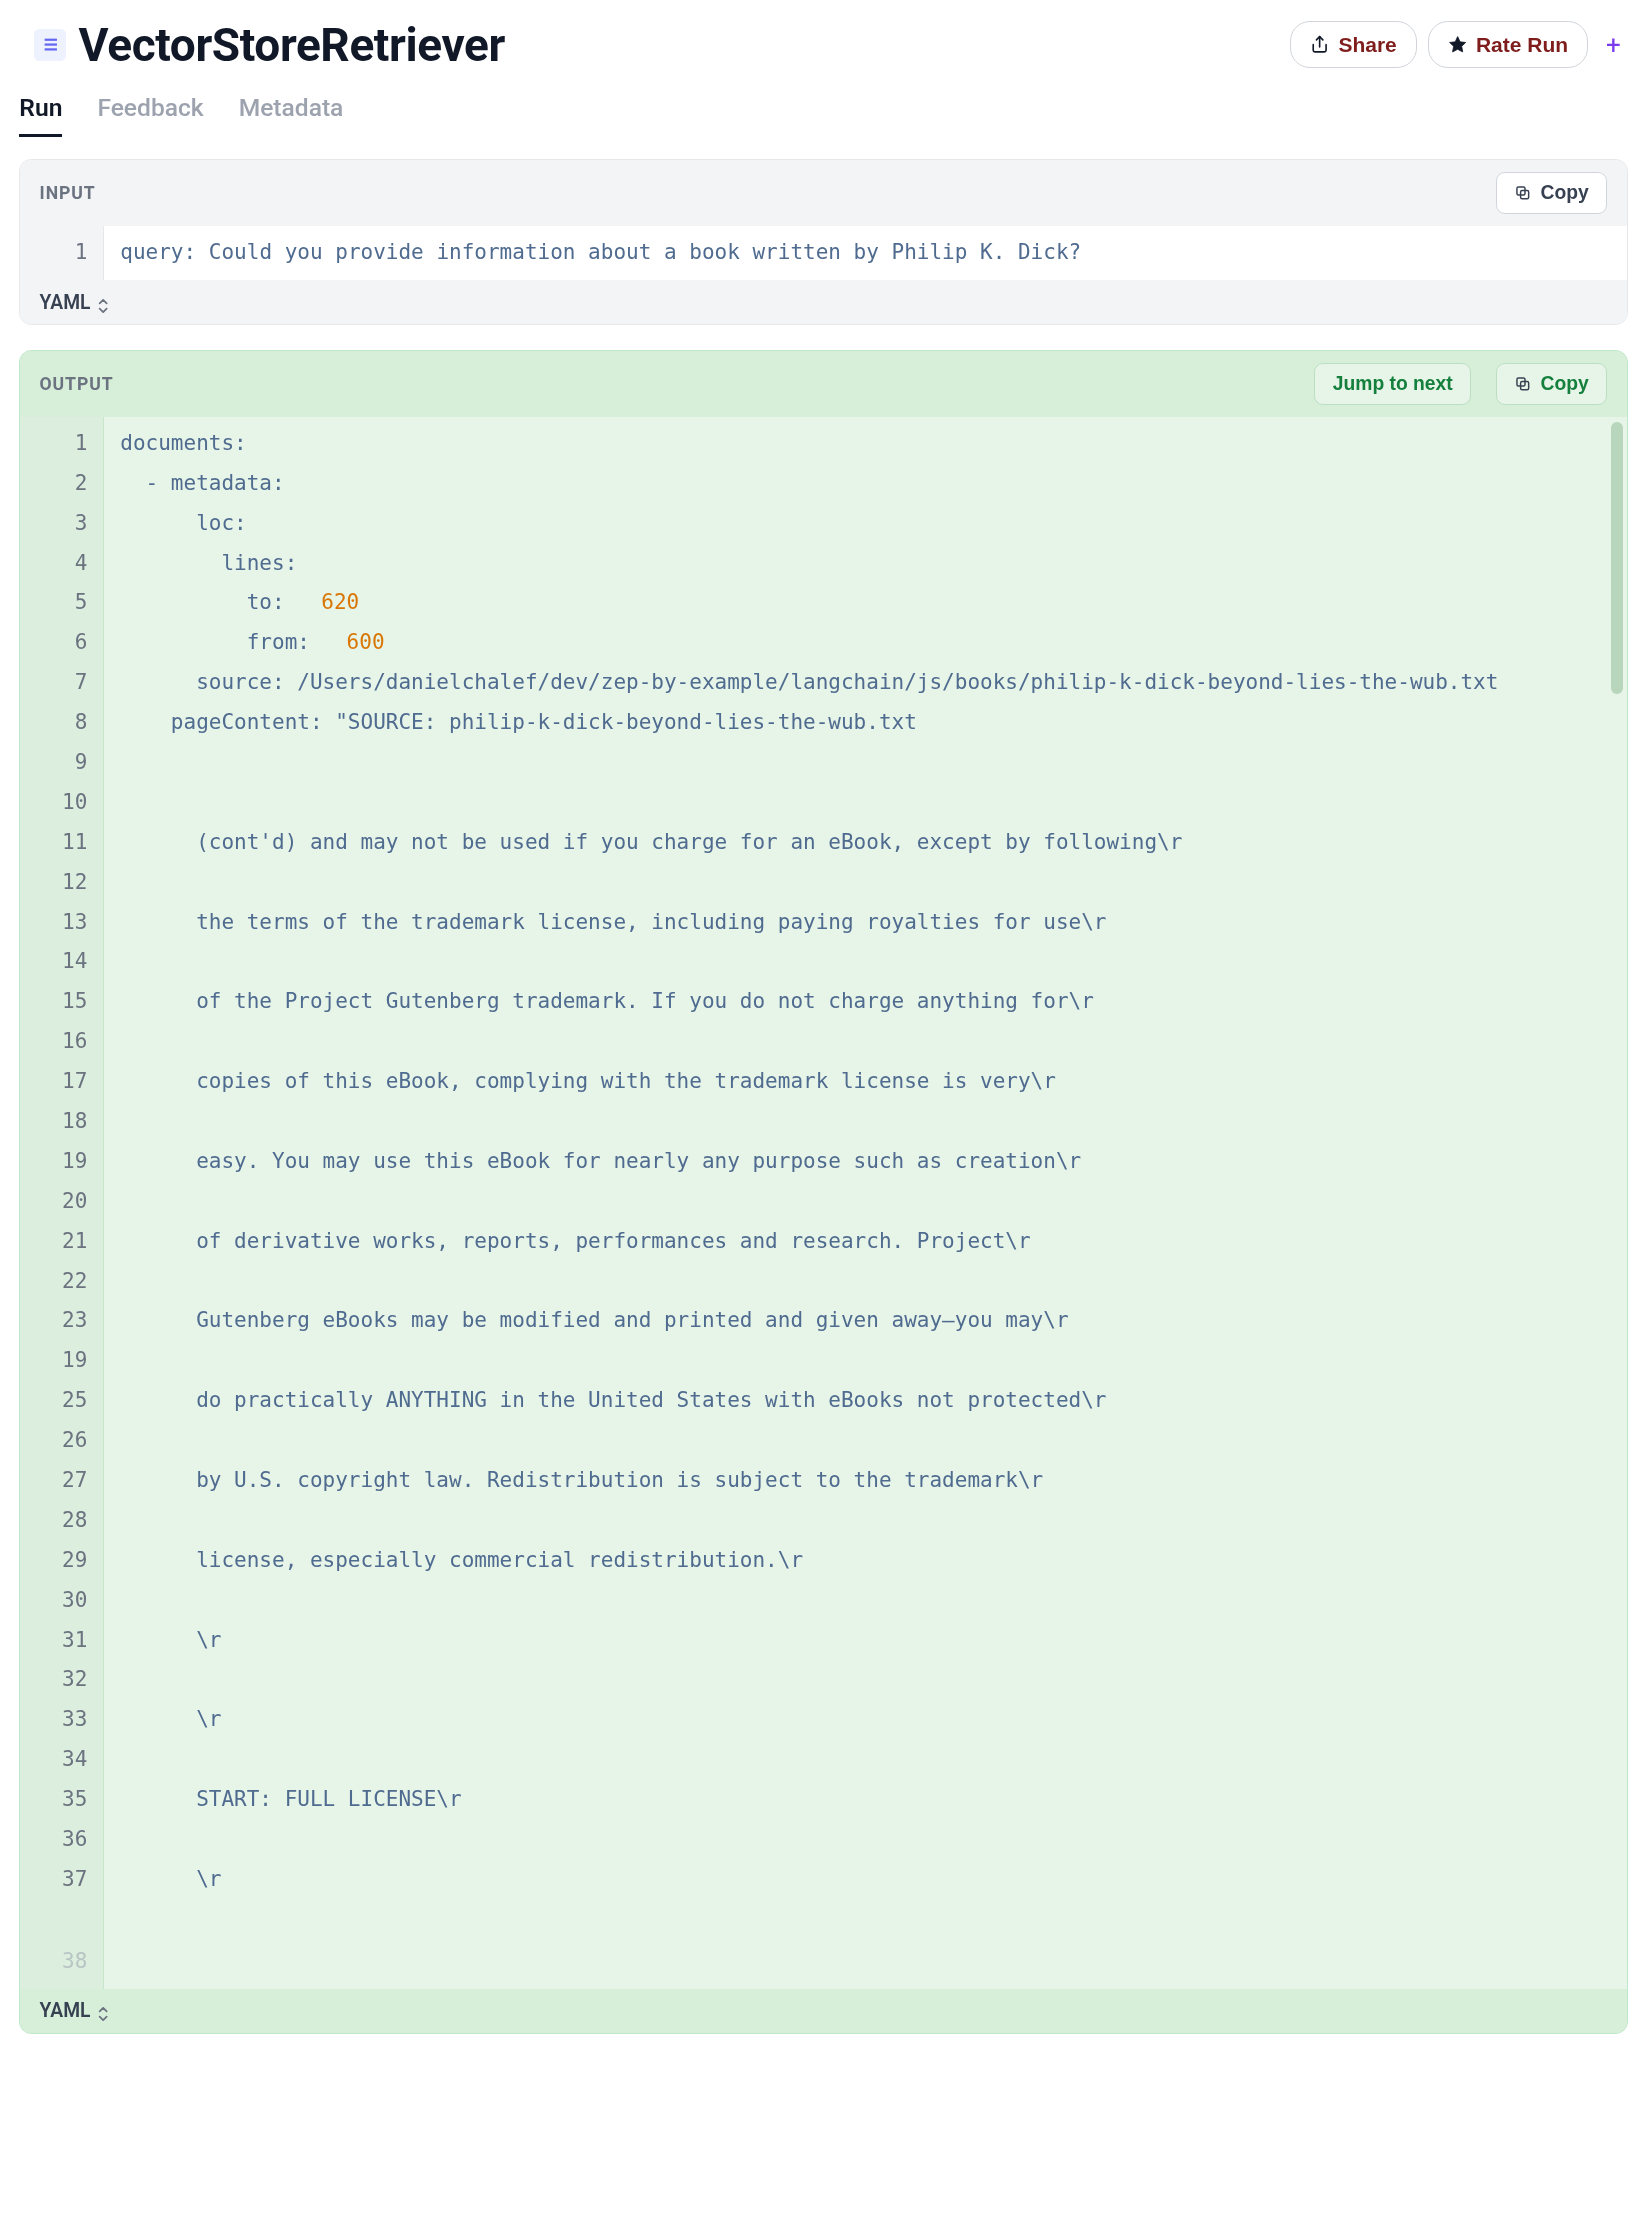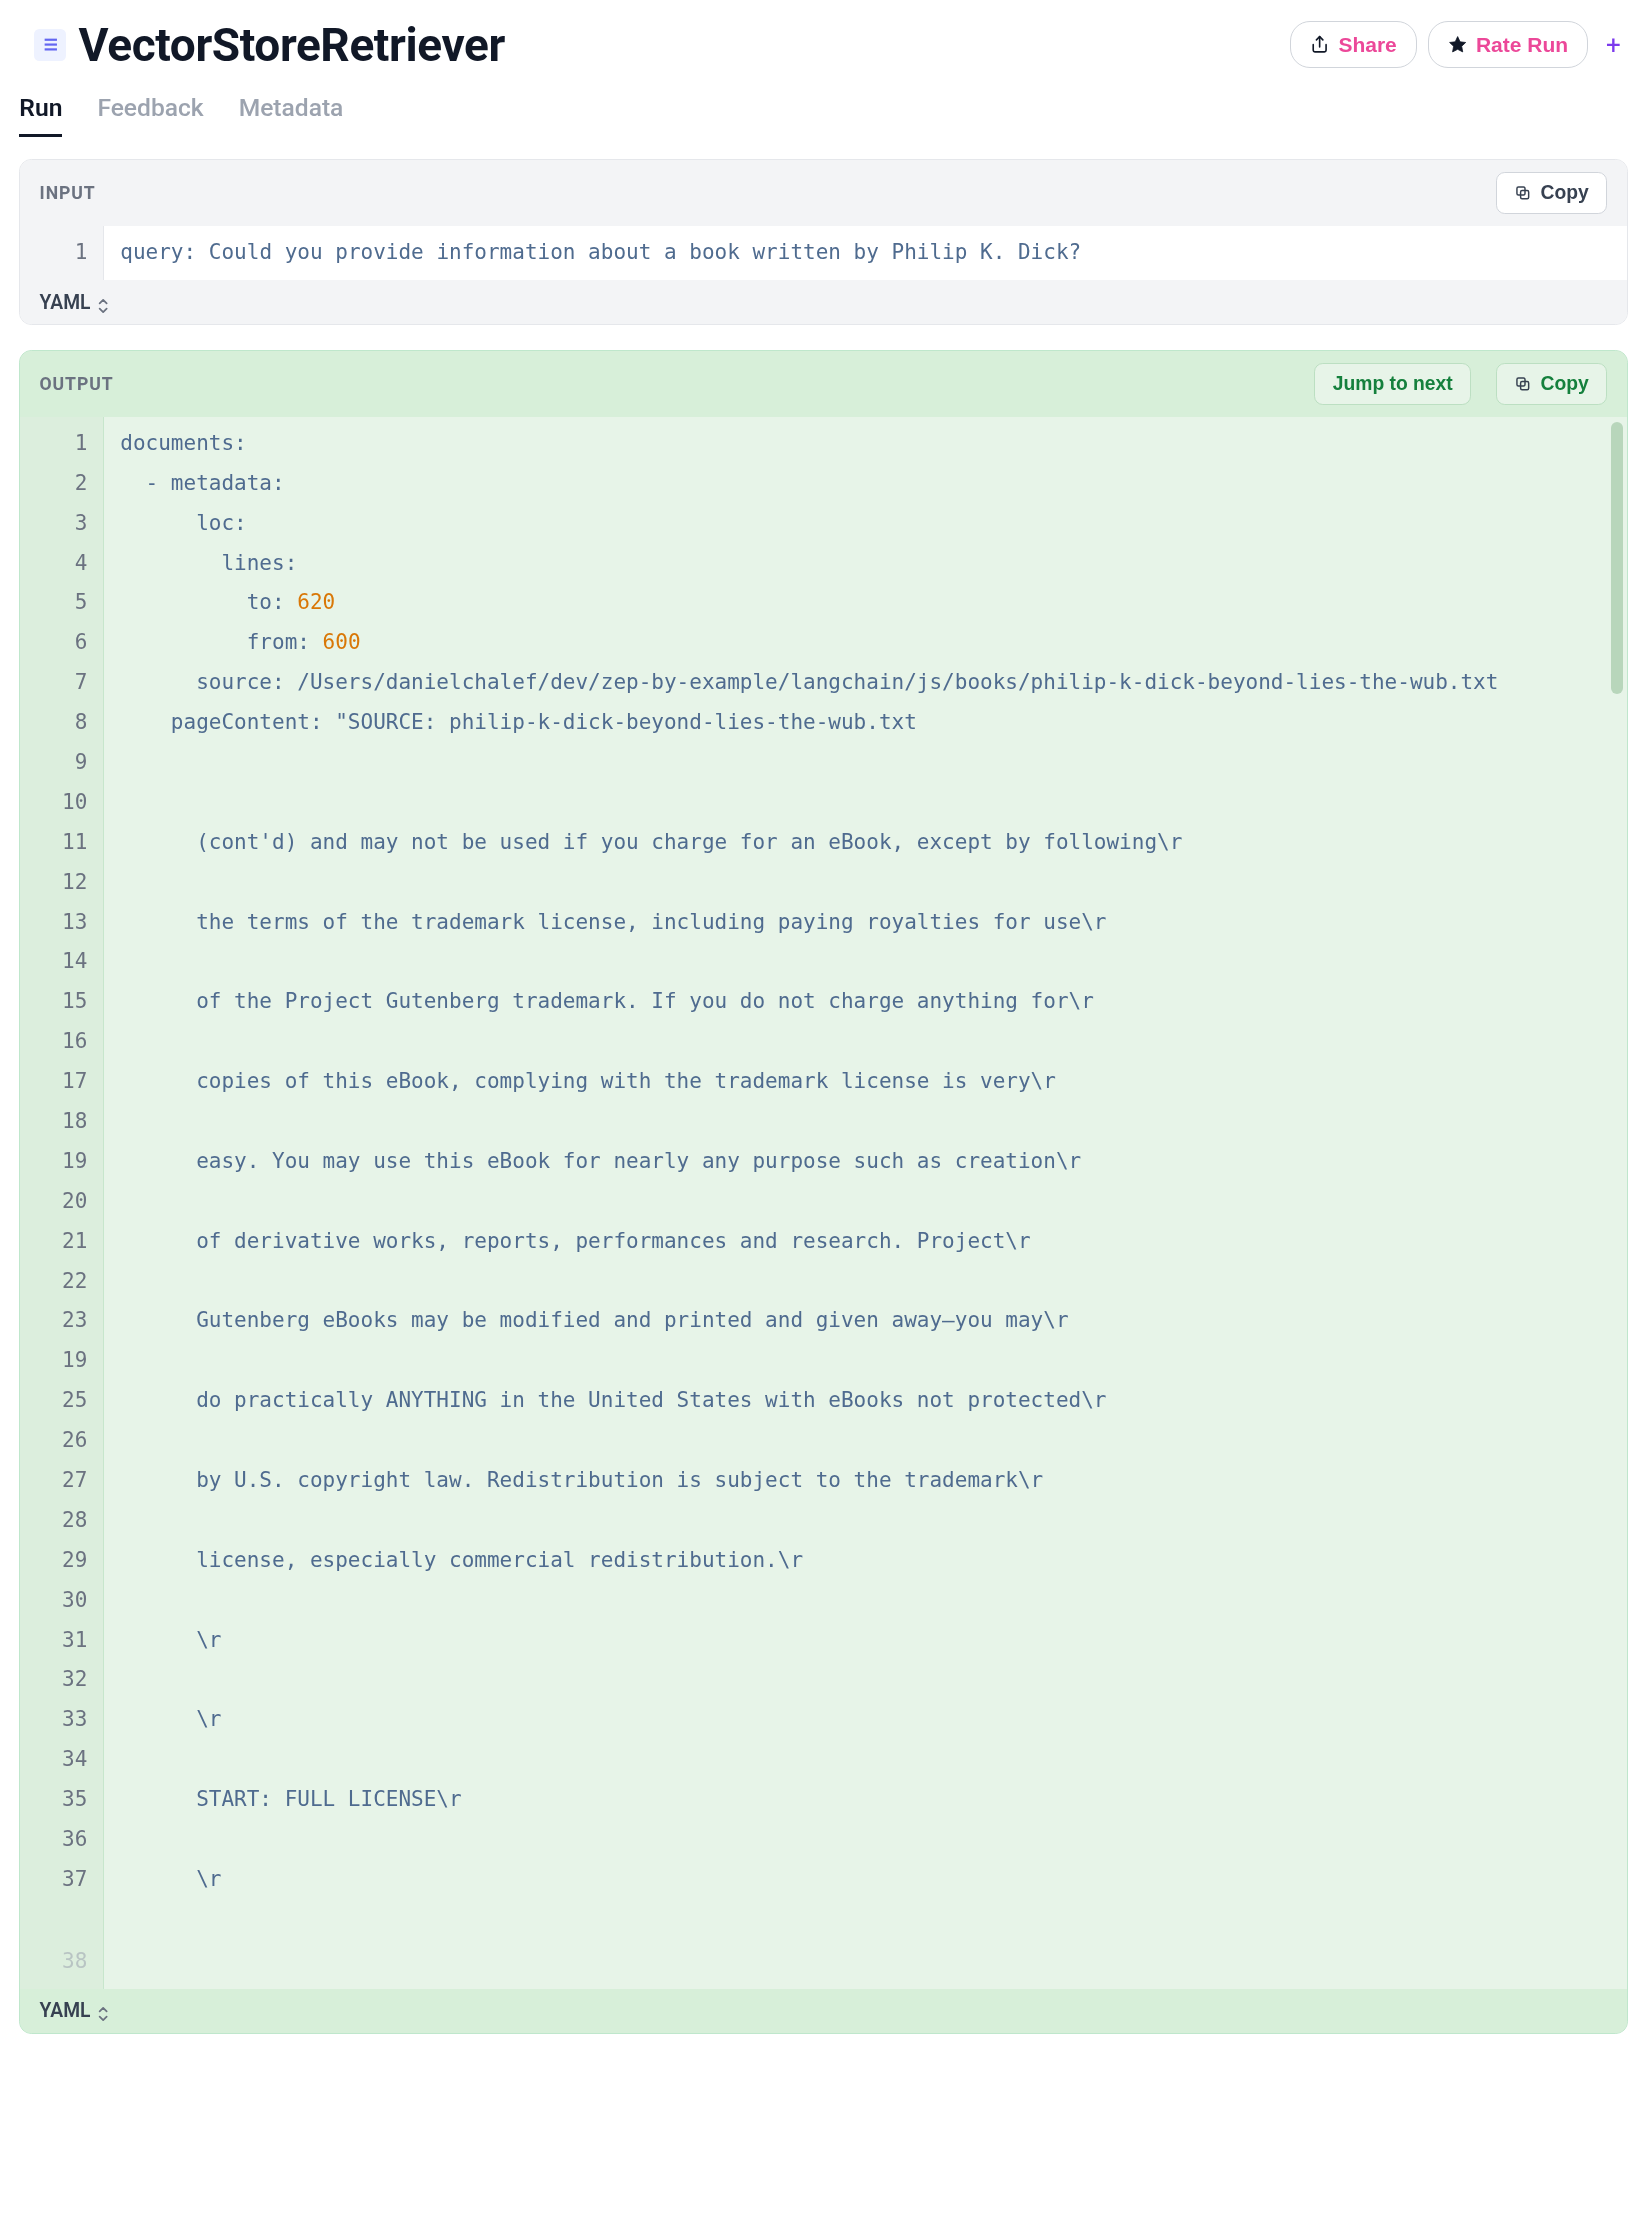--- a/index.html
+++ b/index.html
@@ -37,21 +37,21 @@
   }
   .actions { display:flex; gap:10.5px; align-items:center; }
   .btn {
     display:flex; align-items:center; gap:8.8px;
     padding: 10.5px 19.3px;
     border:0.9px solid #d1d5db;
     border-radius:20px;
     background:#fff;
     font-size:21px;
     font-weight:600;
-    color:#ec4899;
+    color:#7f1d1d;
     cursor:pointer;
   }
   .icon-plus { color:#7c3aed; font-size:26px; font-weight:400; padding:0 7px; cursor:pointer;}
   .tabs {
     display:flex; gap:35px;
     border-bottom:0.9px solid #fff;
     margin-bottom:21px;
     margin-top:12px;
   }
   .tab {
@@ -138,21 +138,21 @@
     font-size:21px;
     line-height:1.9;
     color:#4f6b8f;
     white-space:pre;
     flex:1;
     overflow:hidden;
   }
   .panel.green .code { color:#4f6b8f; }
   .tok-key { color:#4f6b8f; }
   .tok-punc { color:#4f6b8f; }
-  .tok-num { color:#d97706; }
+  .tok-num { color:#d97706;margin-left:24px; }
   .tok-str { color:#4f6b8f; }
   .gutter-last { color:#9ca3af; opacity:.55;margin-top:42px; }
   .scroll-ind {
     position:absolute; right:3.5px; top:5.3px;
     width:12.3px; height:272px;
     background:#b8d6bb;
     border-radius:7px;
   }
   .code-output-wrap { max-height: 1650px; overflow:hidden; position:relative;}
   svg { display:block; }

